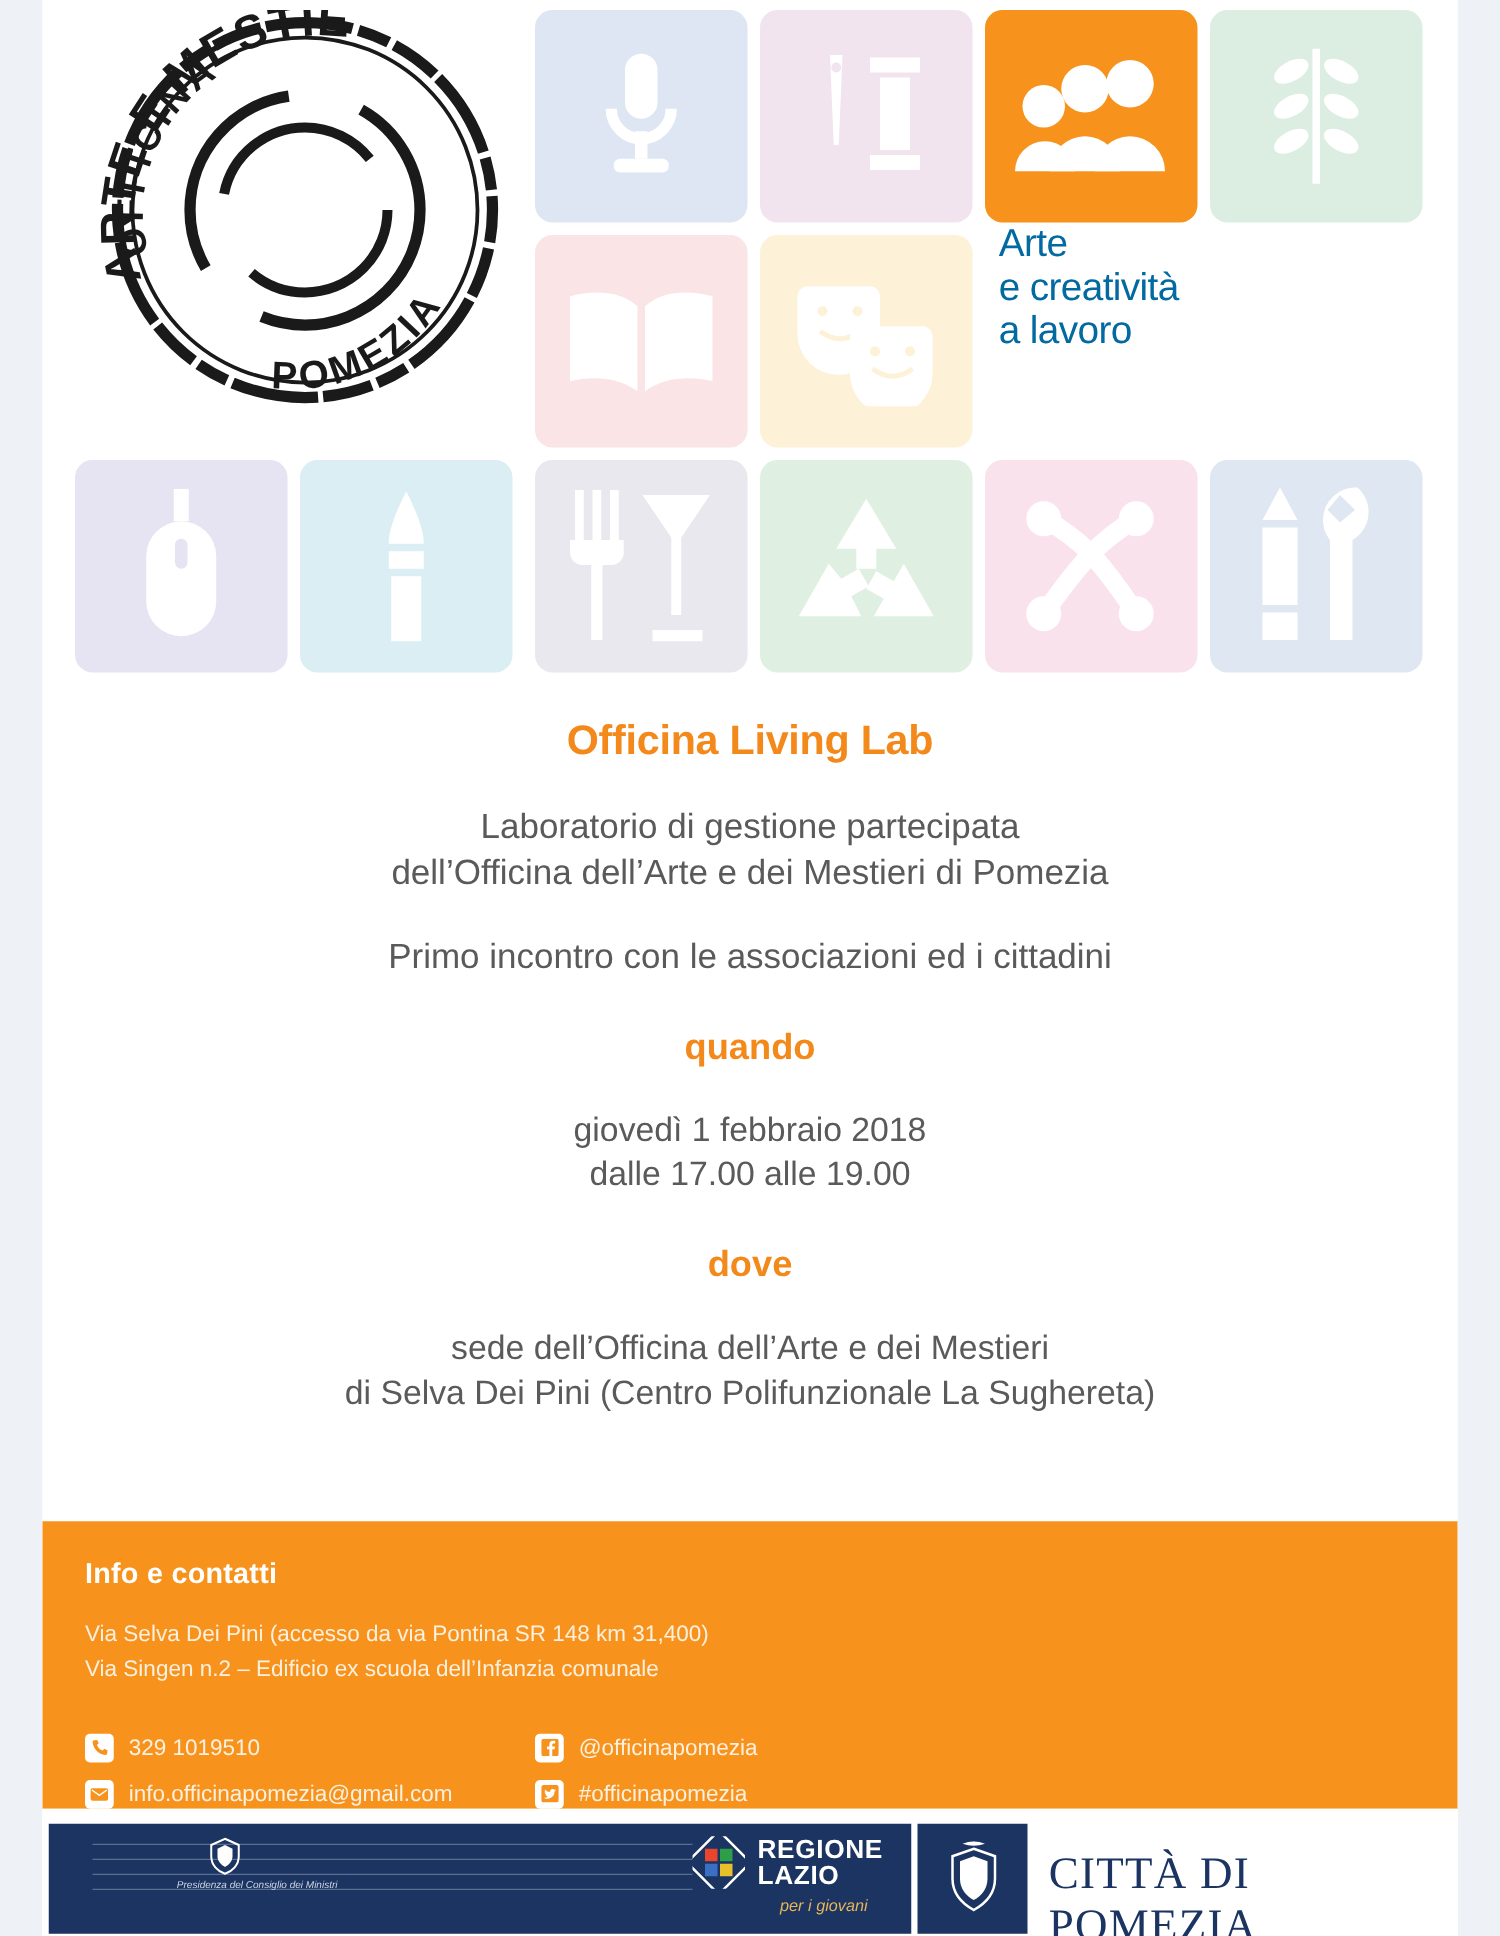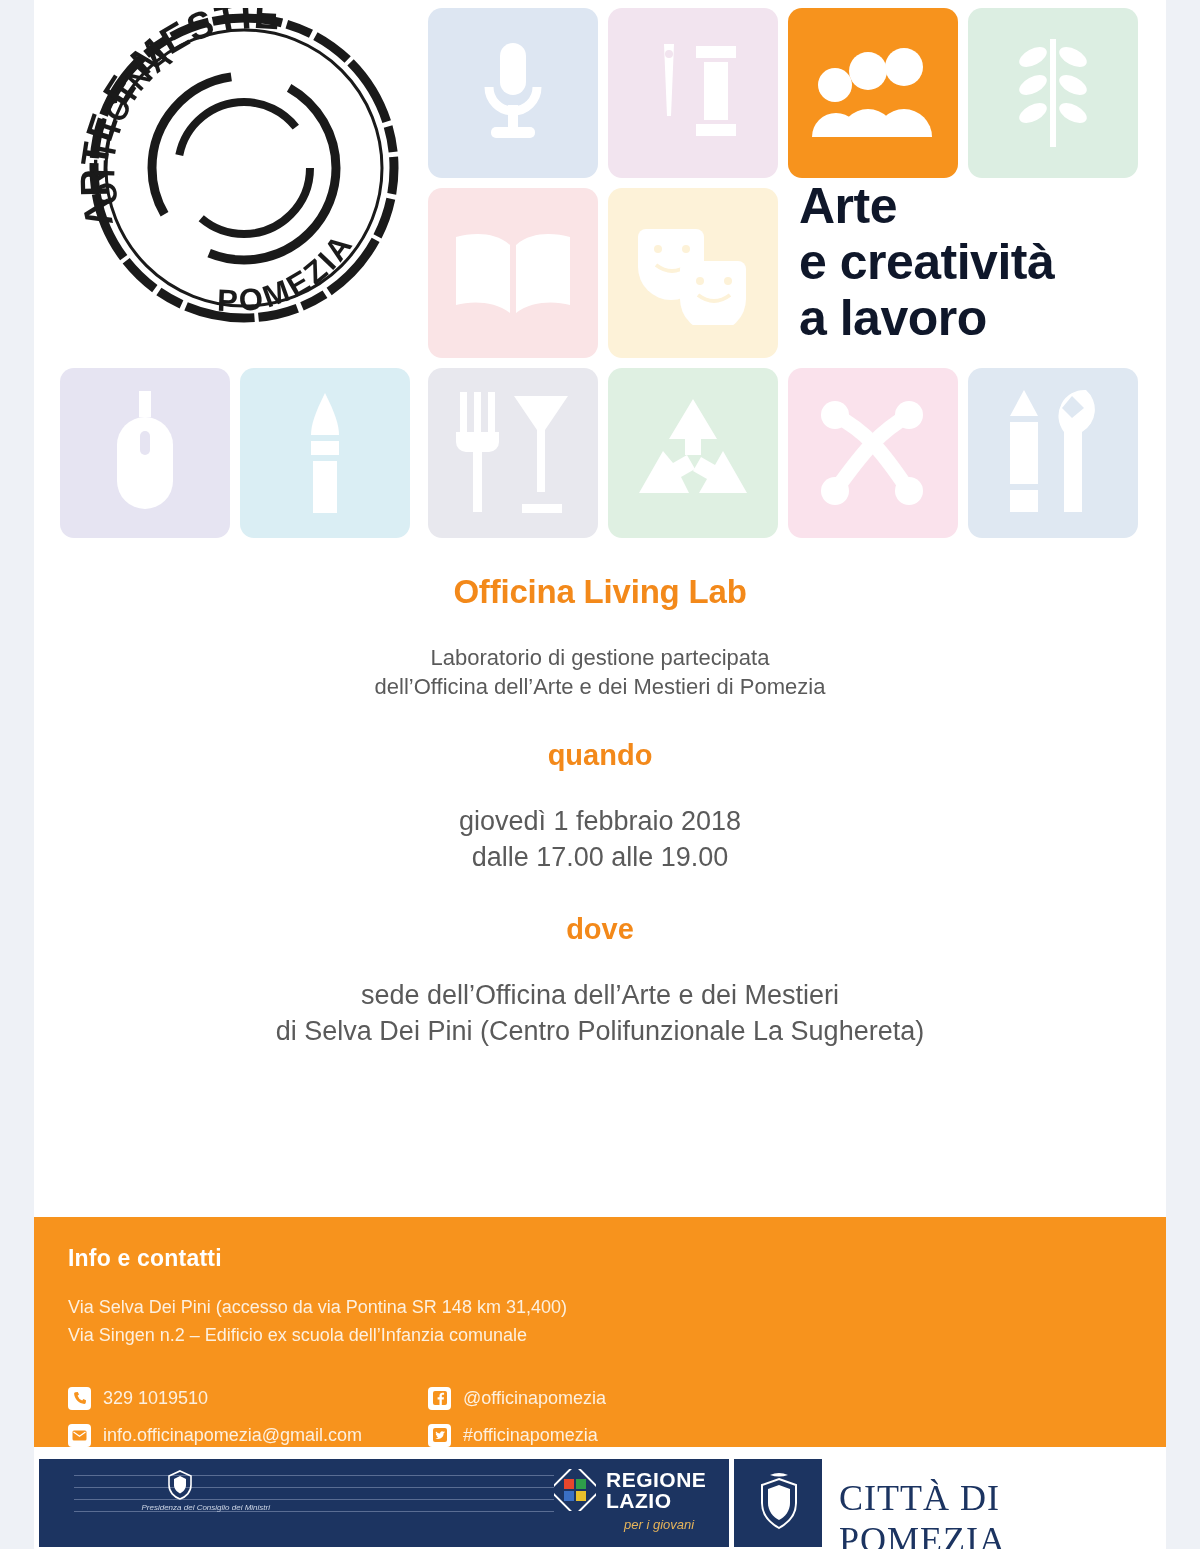--- a/index.html
+++ b/index.html
@@ -65,42 +65,42 @@
     align-items: center;
     justify-content: center;
   }
   .tile svg { display: block; }
 
   .headline {
     position: absolute;
     left: 765px;
     top: 178px;
     width: 360px;
-    font-weight: bold;
-    font-size: 50px;
+    font-weight: normal;
+    font-size: 31px;
     line-height: 1.12;
-    color: #0f172a;
+    color: #0369a1;
     letter-spacing: -0.5px;
   }
 
   
   .body-area {
     position: relative;
     text-align: center;
     color: #4a4a4a;
   }
   .title-orange {
     color: #f3891a;
     font-weight: bold;
     font-size: 33px;
     margin-top: 28px;
     letter-spacing: -0.2px;
   }
   .para {
-    font-size: 22px;
+    font-size: 28px;
     line-height: 1.32;
     color: #5a5a5a;
     margin-top: 32px;
   }
   .para.tight { margin-top: 30px; }
   .sub-orange {
     color: #f3891a;
     font-weight: bold;
     font-size: 29px;
     margin-top: 38px;
@@ -450,20 +450,21 @@
     </div>
 
     <div class="body-area">
       <div class="title-orange">Officina Living Lab</div>
 
       <div class="para">
         <div>Laboratorio di gestione partecipata</div>
         <div>dell’Officina dell’Arte e dei Mestieri di Pomezia</div>
       </div>
 
+      <div class="para tight">Primo incontro con le associazioni ed i cittadini</div>
 
       <div class="sub-orange">quando</div>
 
       <div class="when">
         <div>giovedì 1 febbraio 2018</div>
         <div>dalle 17.00 alle 19.00</div>
       </div>
 
       <div class="sub-orange">dove</div>
 

